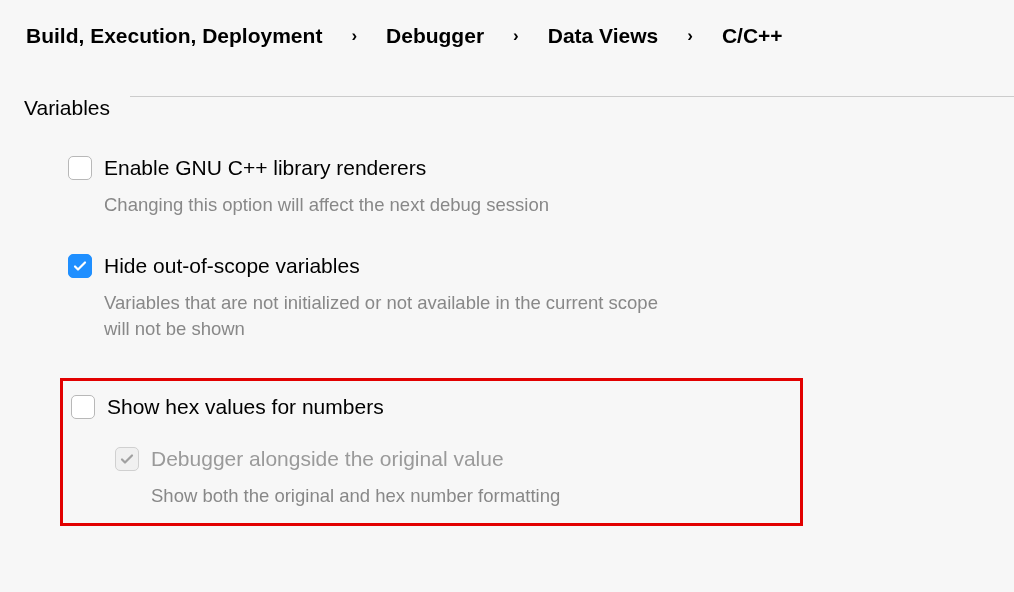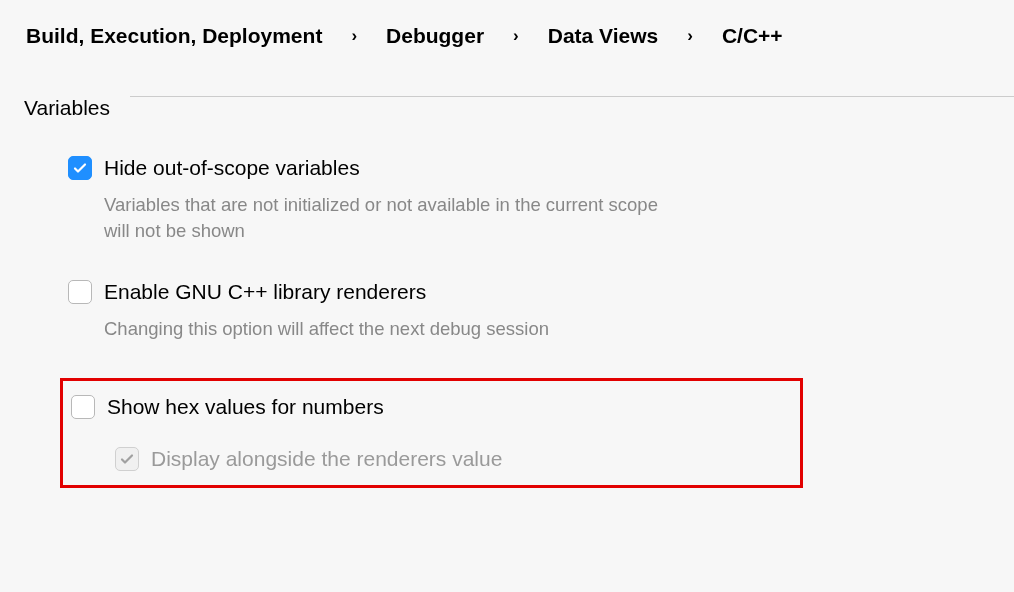--- a/index.html
+++ b/index.html
@@ -140,56 +140,57 @@
 
 <div class="section-header">
   <span class="section-title">Variables</span>
   <div class="section-line"></div>
 </div>
 
 <div class="option-list">
 
   <div class="option">
     <div class="option-row">
+      <div class="checkbox">
+        
+      </div>
+      <span class="option-label">Enable GNU C++ library renderers</span>
+    </div>
+    <div class="option-hint">Changing this option will affect the next debug session</div>
+  </div>
+
+  <div class="option">
+    <div class="option-row">
       <div class="checkbox checked">
         <svg viewBox="0 0 16 16">
             <path d="M3 8.5l3 3 7-7" stroke="#fff" stroke-width="2.2" fill="none" stroke-linecap="round" stroke-linejoin="round"></path>
           </svg>
       </div>
       <span class="option-label">Hide out-of-scope variables</span>
     </div>
     <div class="option-hint">Variables that are not initialized or not available in the current scope will not be shown</div>
-  </div>
-
-  <div class="option">
-    <div class="option-row">
-      <div class="checkbox">
-        
-      </div>
-      <span class="option-label">Enable GNU C++ library renderers</span>
-    </div>
-    <div class="option-hint">Changing this option will affect the next debug session</div>
   </div>
 
   <div class="highlight-box">
     <div class="option">
       <div class="option-row">
         <div class="checkbox">
           
         </div>
         <span class="option-label">Show hex values for numbers</span>
       </div>
 
       <div class="sub-option">
         <div class="option-row">
           <div class="checkbox disabled checked">
             <svg viewBox="0 0 16 16">
                 <path d="M3 8.5l3 3 7-7" stroke="#a0a0a0" stroke-width="2.2" fill="none" stroke-linecap="round" stroke-linejoin="round"></path>
               </svg>
           </div>
-          <span class="option-label disabled">Display alongside the renderers value</span>
+          <span class="option-label disabled">Debugger alongside the original value</span>
         </div>
+        <div class="option-hint">Show both the original and hex number formatting</div>
       </div>
     </div>
   </div>
 
 
 </div>
 
 </body></html>

